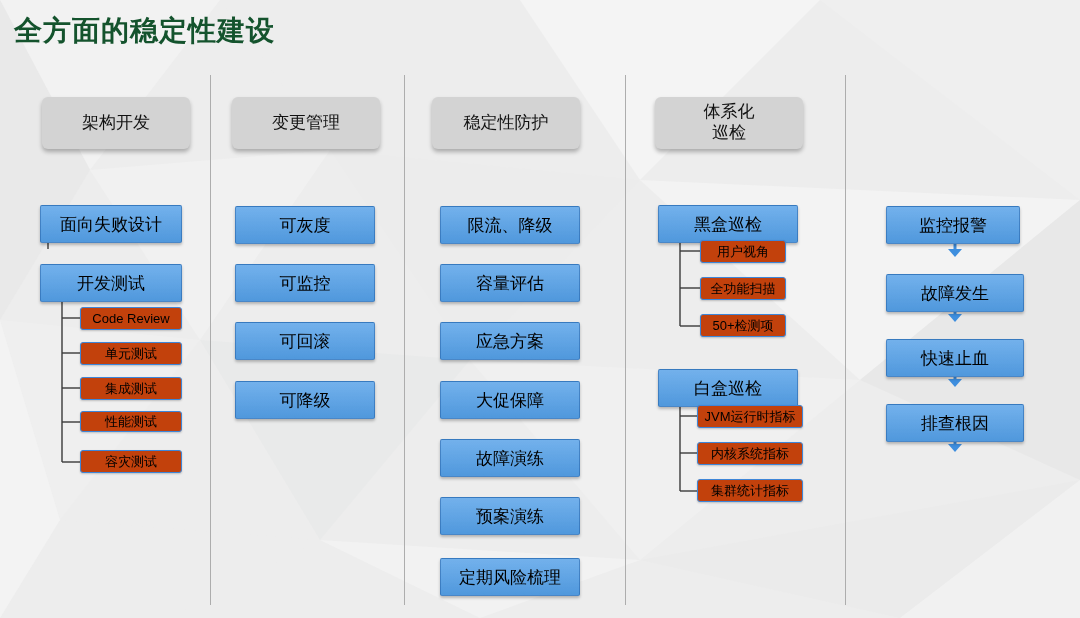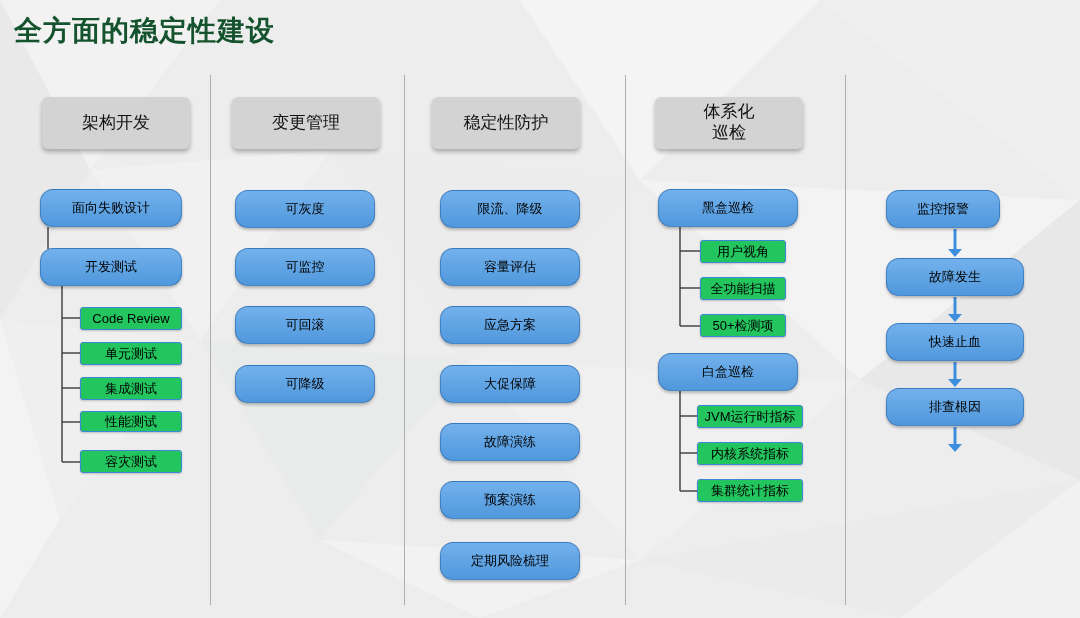--- a/index.html
+++ b/index.html
@@ -8,23 +8,23 @@
   .canvas { position:relative; width:1080px; height:618px; background:var(--background,#EDEDED); overflow:hidden; }
   .bg-svg { position:absolute; left:0; top:0; z-index:0; }
   .connector-svg { position:absolute; left:0; top:0; z-index:1; pointer-events:none; }
   .page-title { position:absolute; left:14px; top:12px; font-size:28px; font-weight:bold; color:#14532d; z-index:2; letter-spacing:1px;text-align:right; }
   .divider { position:absolute; top:75px; height:530px; width:1px; background:var(--divider-gray,#ADADAD); z-index:1; }
   .col-header { position:absolute; width:148px; height:52px; background:var(--header-gray,#D3D3D3); border-radius:6px;
     box-shadow:0 3px 4px rgba(0,0,0,0.28); display:flex; flex-direction:column; align-items:center; justify-content:center;
     font-size:17px; color:#111; z-index:2; line-height:1.22; text-align:center; }
   .bluebox { position:absolute; background-color:var(--box-blue,#54A0E8);
     background-image:linear-gradient(rgba(255,255,255,0.18), rgba(0,0,0,0.05));
-    border:1px solid rgba(25,85,155,0.45); border-radius:13px; box-shadow:0 2px 3px rgba(0,0,0,0.25);
-    display:flex; align-items:center; justify-content:center; font-size:13px; color:#000; z-index:2; }
-  .subbox { position:absolute; background:#22c55e; border:1.5px solid var(--sub-border-blue,#3E86D8); border-radius:3px;
+    border:1px solid rgba(25,85,155,0.45); border-radius:2px; box-shadow:0 2px 3px rgba(0,0,0,0.25);
+    display:flex; align-items:center; justify-content:center; font-size:17px; color:#000; z-index:2;margin-top:16px; }
+  .subbox { position:absolute; background:#c2410c; border:1.5px solid var(--sub-border-blue,#3E86D8); border-radius:3px;
     box-shadow:0 1px 2px rgba(0,0,0,0.2); display:flex; align-items:center; justify-content:center;
     font-size:13px; color:#000; z-index:2; white-space:nowrap; }
   .tree { stroke:var(--connector-dark,#3A3A3A); stroke-width:1.4; }
   .arrow-line { stroke:var(--arrow-blue,#3E8EDE); stroke-width:3; }
   .arrow-head { fill:var(--arrow-blue,#3E8EDE); }
 </style>
 </head>
 <body>
 
 <div class="canvas">
@@ -127,18 +127,18 @@
 
   <div class="bluebox" style="left:658px;top:189px;width:140px;height:38px">黑盒巡检</div>
   <div class="subbox" style="left:700px;top:240px;width:86px;height:23px">用户视角</div>
   <div class="subbox" style="left:700px;top:277px;width:86px;height:23px">全功能扫描</div>
   <div class="subbox" style="left:700px;top:314px;width:86px;height:23px">50+检测项</div>
   <div class="bluebox" style="left:658px;top:353px;width:140px;height:38px">白盒巡检</div>
   <div class="subbox" style="left:697px;top:405px;width:106px;height:23px">JVM运行时指标</div>
   <div class="subbox" style="left:697px;top:442px;width:106px;height:23px">内核系统指标</div>
   <div class="subbox" style="left:697px;top:479px;width:106px;height:23px">集群统计指标</div>
 
-  <div class="bluebox" style="left:886px;top:190px;width:114px;height:38px">监控报警</div>
+  <div class="bluebox" style="left:886px;top:190px;width:134px;height:38px">监控报警</div>
   <div class="bluebox" style="left:886px;top:258px;width:138px;height:38px">故障发生</div>
   <div class="bluebox" style="left:886px;top:323px;width:138px;height:38px">快速止血</div>
   <div class="bluebox" style="left:886px;top:388px;width:138px;height:38px">排查根因</div>
 
 </div>
 
 </body></html>

